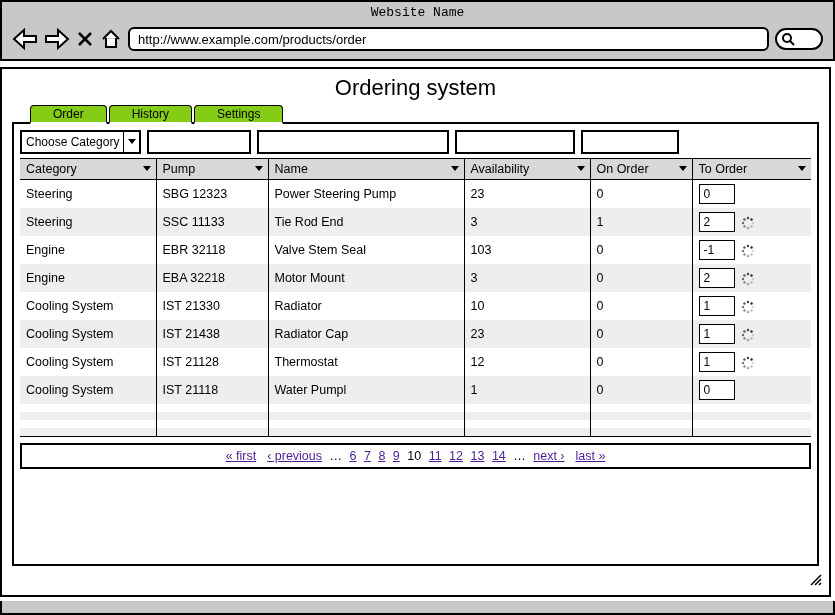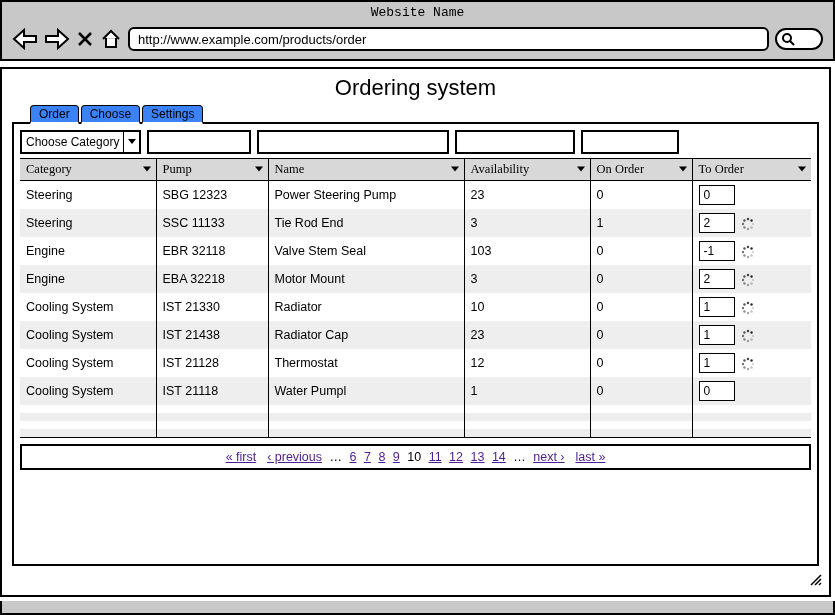--- a/index.html
+++ b/index.html
@@ -66,22 +66,22 @@
     display: flex;
     gap: 2px;
     font-size: 12px;
     margin-left: 18px;
     position: relative;
     z-index: 2;
   }
   .tab {
     border: 1.5px solid #000;
     border-bottom: 2px solid #fff;
-    background: #3b82f6;
-    padding: 1px 8px;
+    background: #84cc16;
+    padding: 1px 22px;
     border-top-left-radius: 4px;
     border-top-right-radius: 4px;
     position: relative;
     top: 1.5px;
   }
   .panel {
     border: 2px solid #000;
     padding: 6px;
     position: relative;
     height: 444px;
@@ -126,21 +126,20 @@
     border-top: 1.5px solid #000;
     border-bottom: 1.5px solid #000;
   }
   table.grid th {
     background: #d8d8d8;
     text-align: left;
     font-weight: normal;
     padding: 3px 6px;
     border-bottom: 1.5px solid #000;
     position: relative;
-    font-family: Liberation Serif, serif;
   }
   table.grid th .th-arrow {
     position: absolute;
     right: 4px;
     top: 50%;
     transform: translateY(-50%);
   }
   table.grid td {
     padding: 4px 6px;
     vertical-align: middle;
@@ -237,21 +236,21 @@
         </svg>
     </span>
   </div>
 </div>
 
 <div class="content-wrap">
   <h1 class="page-title">Ordering system</h1>
 
   <div class="tabs">
     <div class="tab">Order</div>
-    <div class="tab">Choose</div>
+    <div class="tab">History</div>
     <div class="tab">Settings</div>
   </div>
 
   <div class="panel">
 
     <div class="filter-row">
       <div class="category-select">
         <span class="sel-label">Choose Category</span>
         <span class="sel-arrow">
           <svg width="10" height="8" viewBox="0 0 10 8">

